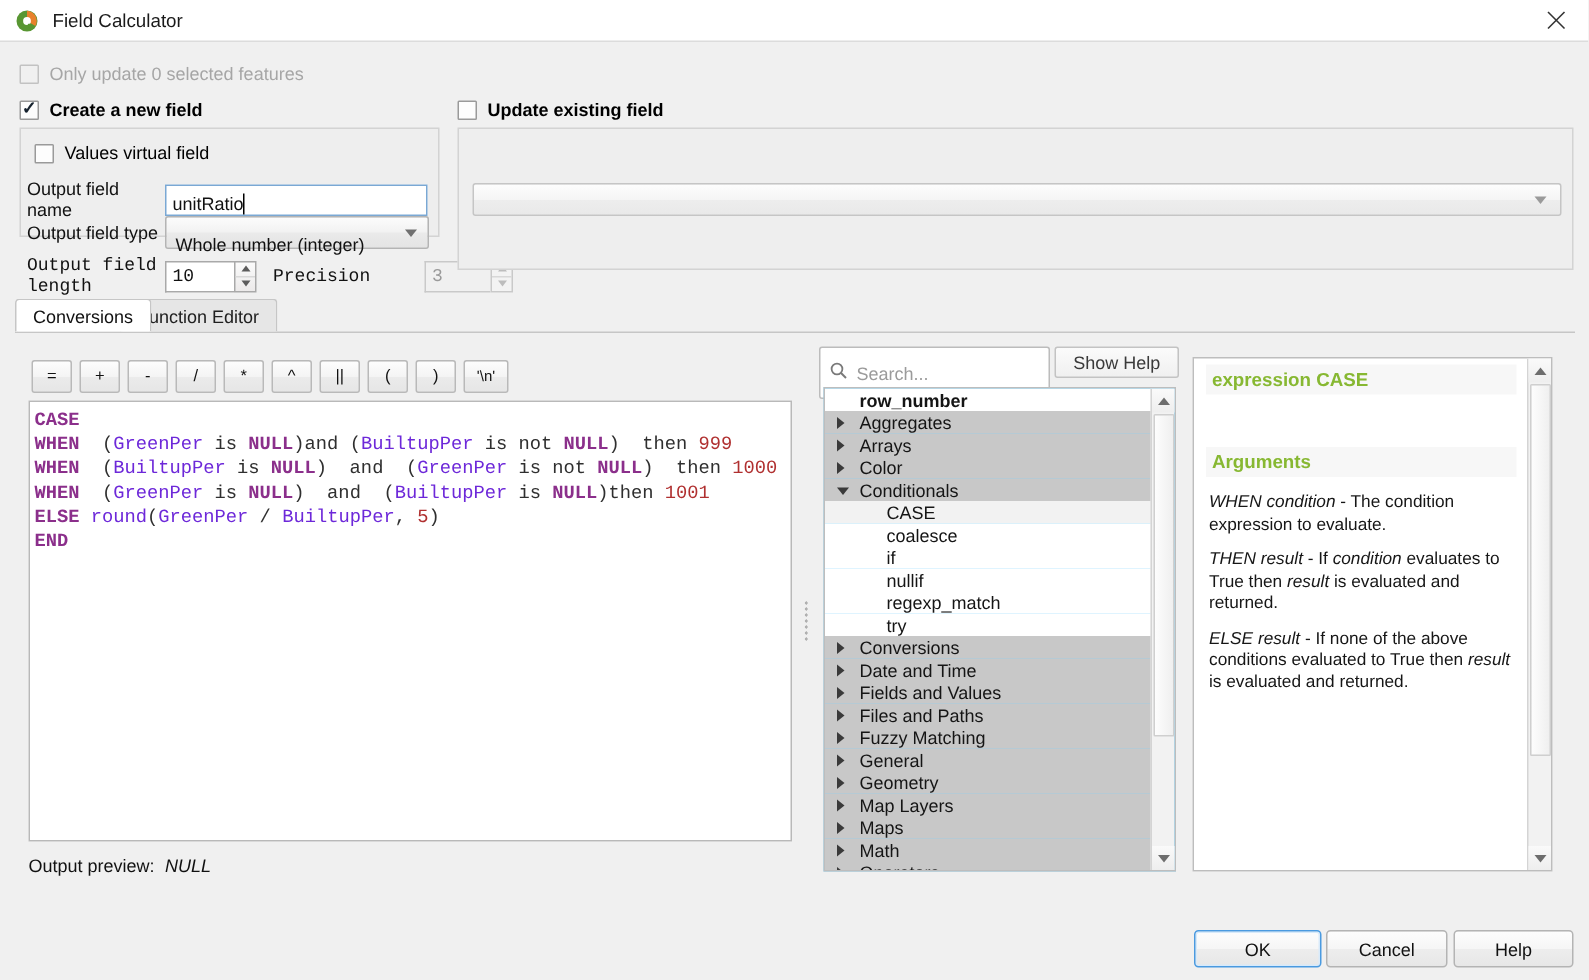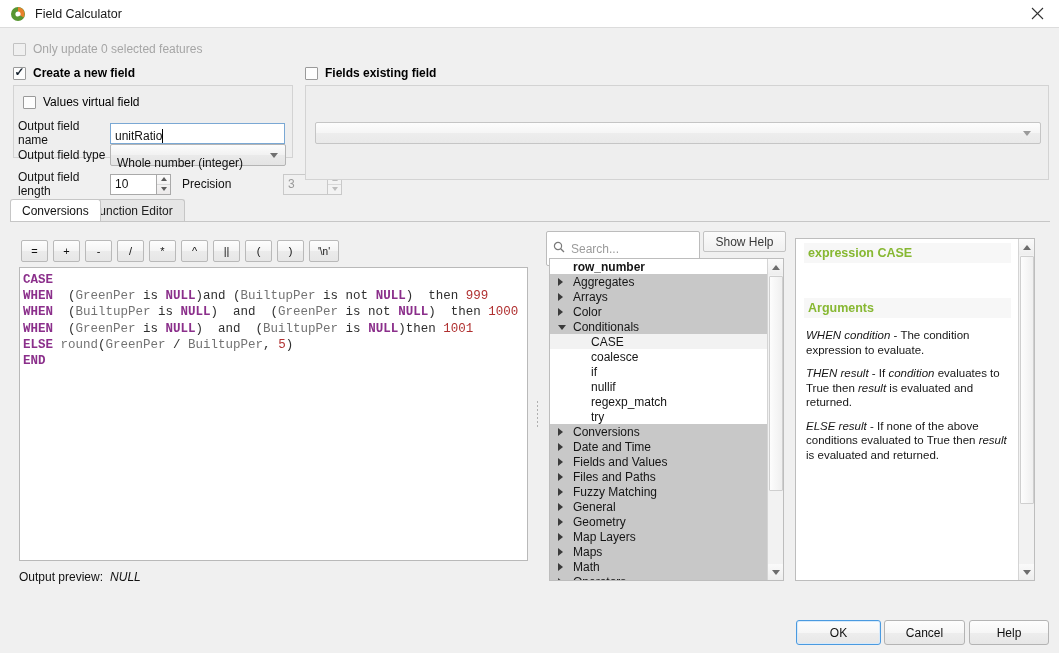--- a/index.html
+++ b/index.html
@@ -88,21 +88,21 @@
   }
   .combo .arrow {
     position: absolute; right: 7px; top: 50%; margin-top:-2px;
     width: 0; height: 0; border-left: 4px solid transparent;
     border-right: 4px solid transparent; border-top: 5px solid #707070;
   }
   #outTypeRow { left: 4px; top: 58px; }
   #outTypeRow .form-label { width: 92px; }
   #outFieldType { width: 176px; }
 
-  #outLenRow { left: 4px; top: 84px; }
+  #outLenRow { left: 4px; top: 84px; font-family: Liberation Mono, monospace; }
   #outLenRow .form-label { width: 92px; }
 
   .spin { display: flex; height: 21px; position: relative; }
   .spin .sval {
     background: #fff; border: 1px solid #a9a9a9; border-right: none;
     height: 21px; display:flex; align-items:center; padding: 0 4px;
     font-size: 12px; color: #111;
   }
   .spin.disabled .sval { background: #f0f0f0; border-color:#c9c9c9; color:#9a9a9a; }
   .spin .sbtns {
@@ -164,21 +164,21 @@
   .expr-box {
     position: absolute; left: 19px; top: 267px; width: 509px; height: 294px;
     background: #ffffff; border: 1px solid #b9b9b9;
     padding: 4px 0 0 3px; overflow: hidden;
   }
   .code {
     font-family: "Liberation Mono", "DejaVu Sans Mono", monospace;
     font-size: 12.5px; line-height: 16.2px; white-space: pre;
   }
   .k  { color: #8b2f8b; font-weight: bold; }      
-  .id { color: #737373; }                          
+  .id { color: #6d28d9; }                          
   .op { color: #2f2f2f; }                          
   .n  { color: #b03030; }                          
 
   
   .outprev { position: absolute; left: 19px; top: 570px; font-size: 12px; color: #111; }
   .outprev .val { font-style: italic; margin-left: 7px; }
 
   
   .splitter { position: absolute; left: 534px; top: 267px; width: 7px; height: 294px; }
   .splitter .grip {
@@ -306,21 +306,21 @@
 
     <div id="createNewRow" class="chk-row">
       <span class="cbox">
         <span class="tick">✓</span>
       </span>
       <span class="chk-label bold">Create a new field</span>
     </div>
 
     <div id="updateExistRow" class="chk-row">
       <span class="cbox"></span>
-      <span class="chk-label bold">Fields existing field</span>
+      <span class="chk-label bold">Update existing field</span>
     </div>
 
     <div id="newFieldBox" class="group-box">
 
       <div id="virtualRow" class="chk-row">
         <span class="cbox"></span>
         <span class="chk-label">Values virtual field</span>
       </div>
 
       <div id="outNameRow" class="form-row">

